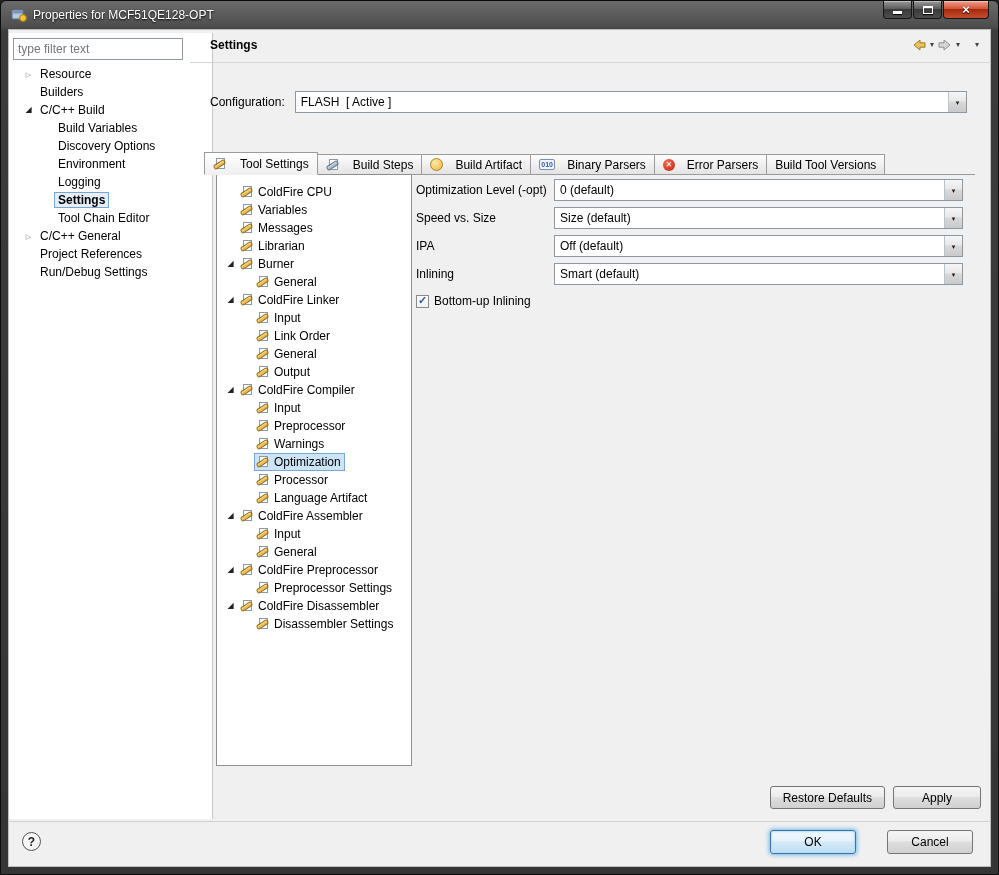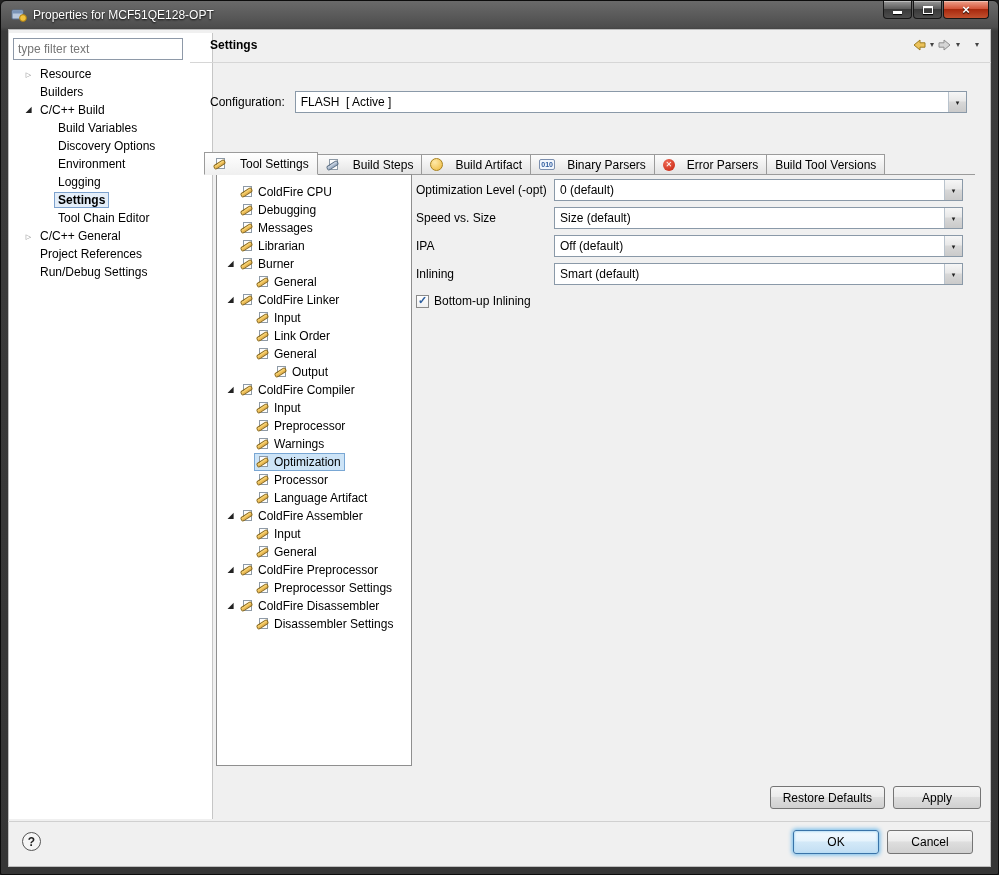--- a/index.html
+++ b/index.html
@@ -81,21 +81,21 @@
   .checkbox{width:13px;height:13px;border:1px solid #8a8a8a;background:linear-gradient(#ffffff,#f0f0f0);display:flex;align-items:center;justify-content:center;box-sizing:border-box;}
   .checkmark{color:#2c5e9e;font-size:11px;font-weight:bold;line-height:1;margin-top:-1px;}
 
   
   .apply-row{position:absolute;right:10px;top:757px;display:flex;gap:8px;}
 
   
   .footer-sep{position:absolute;left:0;right:0;top:792px;border-top:1px solid #d0d0d0;}
   .help-btn{position:absolute;left:14px;top:803px;width:19px;height:19px;border:1px solid #555;border-radius:50%;display:flex;align-items:center;justify-content:center;font-weight:bold;color:#222;background:#f6f6f6;box-sizing:border-box;}
   .footer-btns{position:absolute;right:18px;top:801px;display:flex;gap:8px;}
-  .footer-btns .btn{height:24px;min-width:86px;}
+  .footer-btns .btn{height:24px;min-width:86px;margin-left:23px;}
   .apply-row .btn{min-width:88px;}
 </style>
 </head>
 <body>
 
 <div class="window">
 
   <div class="titlebar">
     <svg class="app-icon" viewBox="0 0 16 16">
       <rect x="1" y="3" width="11" height="9" rx="1" fill="#b9c8dd" stroke="#5a708f"></rect>
@@ -242,21 +242,21 @@
               <span class="tt-label">ColdFire CPU</span>
             </span>
           </div>
           <div class="tt-row" style="padding-left: 6px;">
             <span class="twisty empty"></span>
             <span class="tt-core">
               <span class="tsicon">
                 <span class="paper"></span>
                 <span class="bar"></span>
               </span>
-              <span class="tt-label">Debugging</span>
+              <span class="tt-label">Variables</span>
             </span>
           </div>
           <div class="tt-row" style="padding-left: 6px;">
             <span class="twisty empty"></span>
             <span class="tt-core">
               <span class="tsicon">
                 <span class="paper"></span>
                 <span class="bar"></span>
               </span>
               <span class="tt-label">Messages</span>
@@ -325,21 +325,21 @@
           <div class="tt-row" style="padding-left: 22px;">
             <span class="twisty empty"></span>
             <span class="tt-core">
               <span class="tsicon">
                 <span class="paper"></span>
                 <span class="bar"></span>
               </span>
               <span class="tt-label">General</span>
             </span>
           </div>
-          <div class="tt-row" style="padding-left: 40px;">
+          <div class="tt-row" style="padding-left: 22px;">
             <span class="twisty empty"></span>
             <span class="tt-core">
               <span class="tsicon">
                 <span class="paper"></span>
                 <span class="bar"></span>
               </span>
               <span class="tt-label">Output</span>
             </span>
           </div>
           <div class="tt-row" style="padding-left: 6px;">

